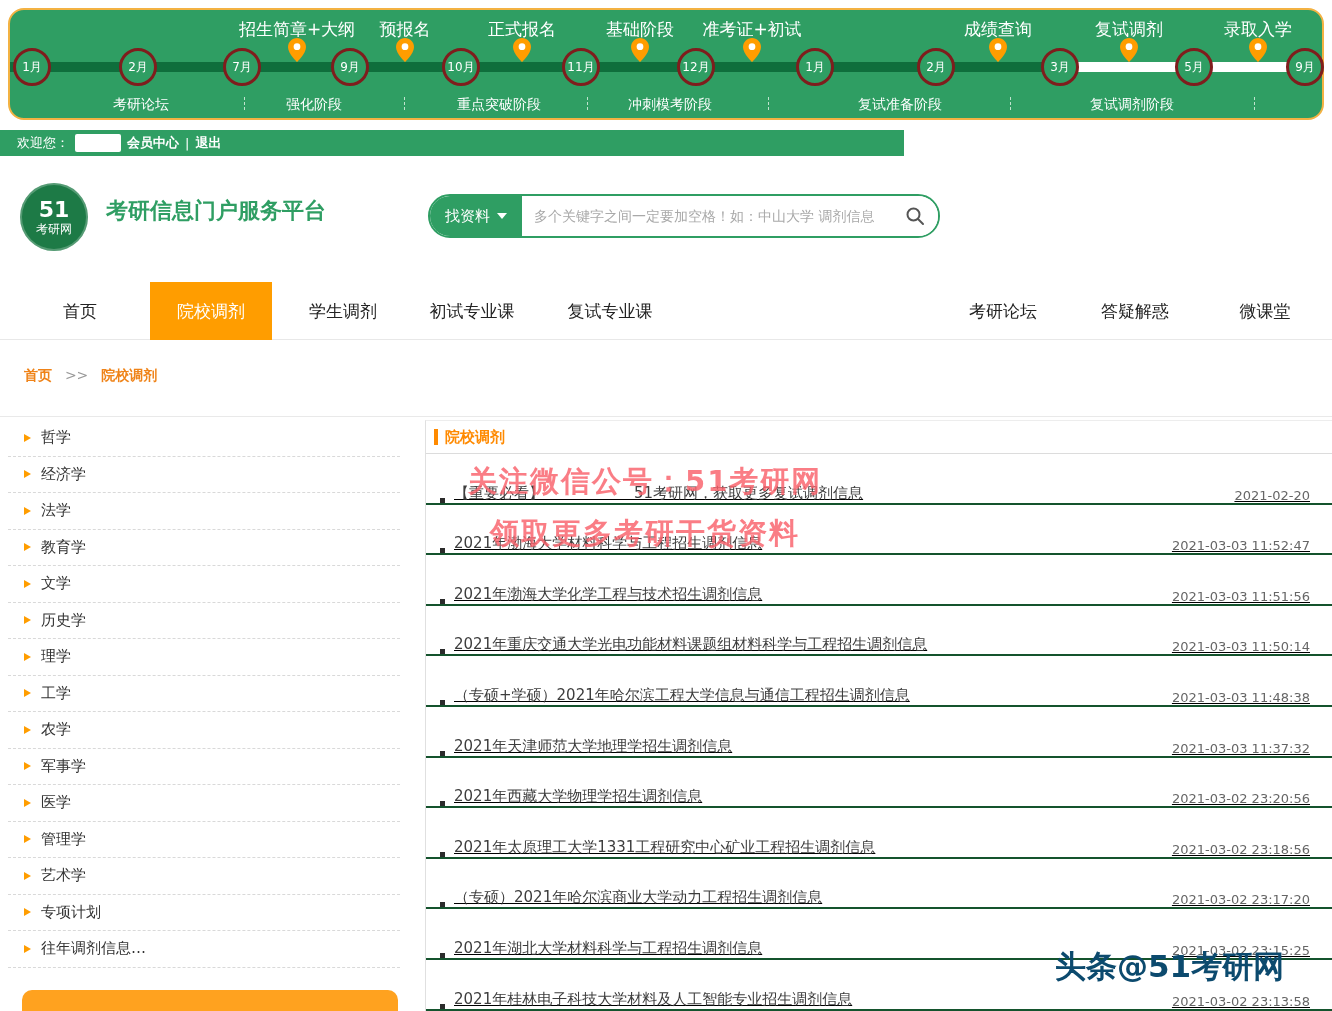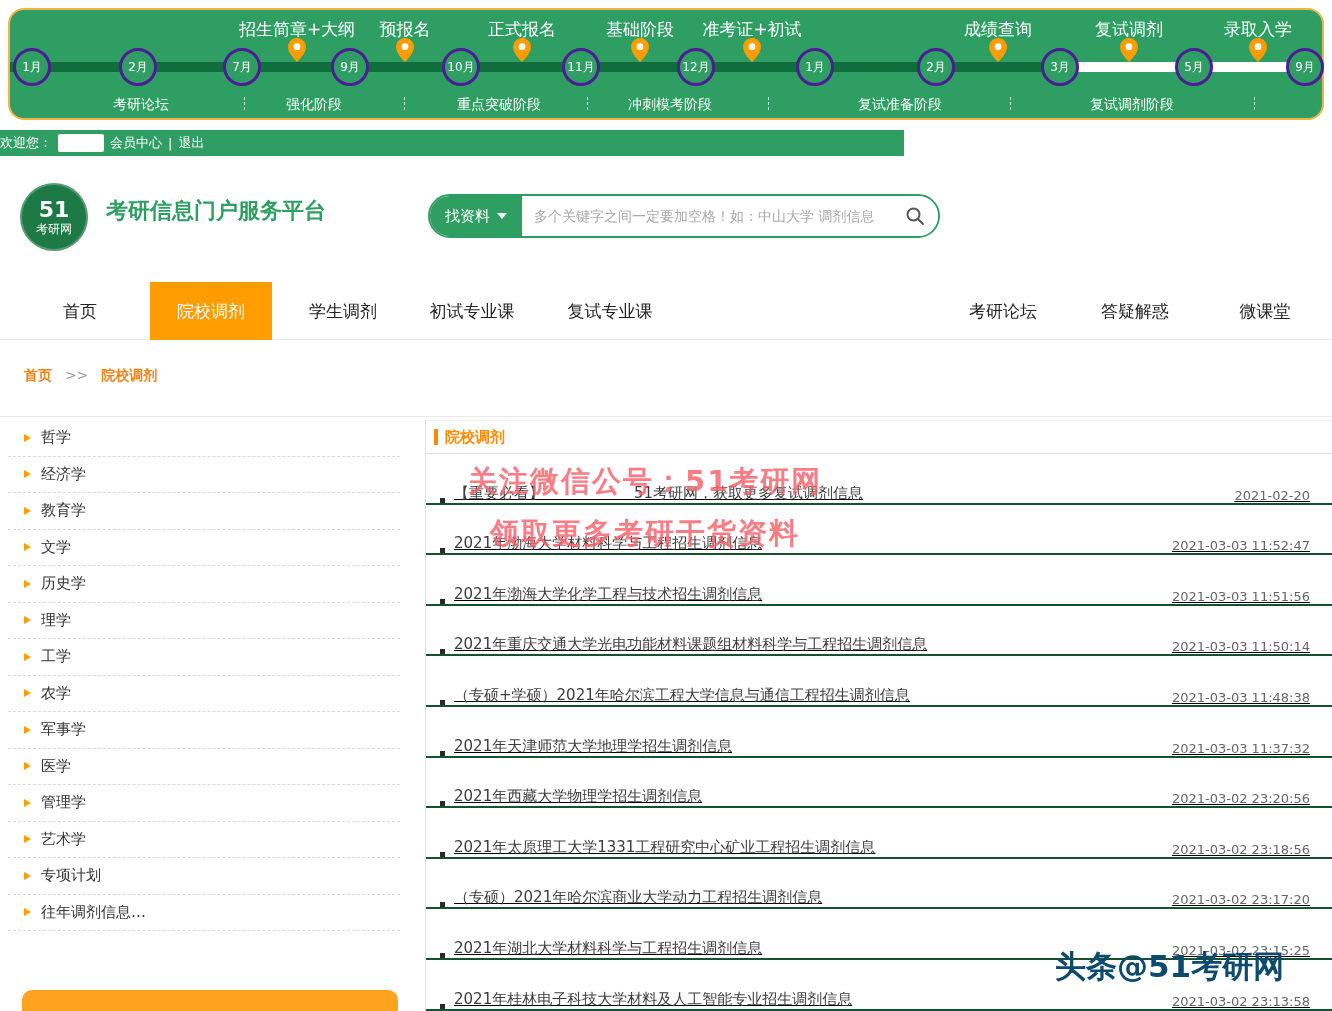--- a/index.html
+++ b/index.html
@@ -10,38 +10,38 @@
   }
   
   .timeline {
     position:absolute; left:8px; top:8px; width:1316px; height:112px;
     background:#2f9e63; border:2px solid #f3b243; border-radius:16px;
   }
   .tl-bar-base { position:absolute; left:0; top:52px; width:100%; height:10px; background:#ffffff; }
   .tl-bar-done { position:absolute; left:0; top:52px; width:1050px; height:10px; background:#0f6e3c; }
   .tl-month {
     position:absolute; top:38px; width:38px; height:38px; border-radius:50%;
-    background:#2f9e63; border:3px solid #4c1d95; color:#fff; font-size:12px;
+    background:#2f9e63; border:3px solid #7f1d1d; color:#fff; font-size:12px;
     display:flex; align-items:center; justify-content:center; z-index:3;
   }
   .tl-milestone { position:absolute; top:10px; width:140px; text-align:center; z-index:2; }
   .tl-pin-label { color:#fff; font-size:17px; height:18px; line-height:18px; white-space:nowrap; }
   .tl-pin-svg { display:block; margin:0 auto; }
   .tl-phase {
     position:absolute; top:86px; width:160px; text-align:center;
     color:#fff; font-size:14px; white-space:nowrap;
   }
   .tl-sep { position:absolute; top:87px; height:13px; width:0; border-left:1px dashed #bfe3cd; }
   
   .topbar {
     position:absolute; left:0; top:130px; width:100%; height:26px; background:#2f9e63;
-    display:flex; align-items:center; padding-left:0; color:#fff; font-size:13px;
+    display:flex; align-items:center; padding-left:17px; color:#fff; font-size:13px;
   }
   .topbar span { margin-right:6px; white-space:nowrap; }
-  .topbar .link { cursor:pointer; }
+  .topbar .link { cursor:pointer;font-weight:bold; }
   .username-box { width:46px; height:18px; background:#fff; border-radius:2px; margin-right:8px; }
   .topbar-search-panel { position:absolute; right:0; top:0; width:428px; height:26px; background:#fff; }
   
   .header { position:absolute; left:0; top:156px; width:100%; height:126px; background:#fff; }
   .logo {
     position:absolute; left:20px; top:27px; width:68px; height:68px; border-radius:50%;
     background:#1d7a46; color:#fff; display:flex; flex-direction:column;
     align-items:center; justify-content:center; cursor:pointer;
     box-shadow: inset 0 0 0 2px rgba(255,255,255,.25);
   }
@@ -250,20 +250,24 @@
   <div class="side-item">
       <span class="tri-right"></span>
       <span>哲学</span>
     </div>
   <div class="side-item">
       <span class="tri-right"></span>
       <span>经济学</span>
     </div>
   <div class="side-item">
       <span class="tri-right"></span>
+      <span>法学</span>
+    </div>
+  <div class="side-item">
+      <span class="tri-right"></span>
       <span>教育学</span>
     </div>
   <div class="side-item">
       <span class="tri-right"></span>
       <span>文学</span>
     </div>
   <div class="side-item">
       <span class="tri-right"></span>
       <span>历史学</span>
     </div>

